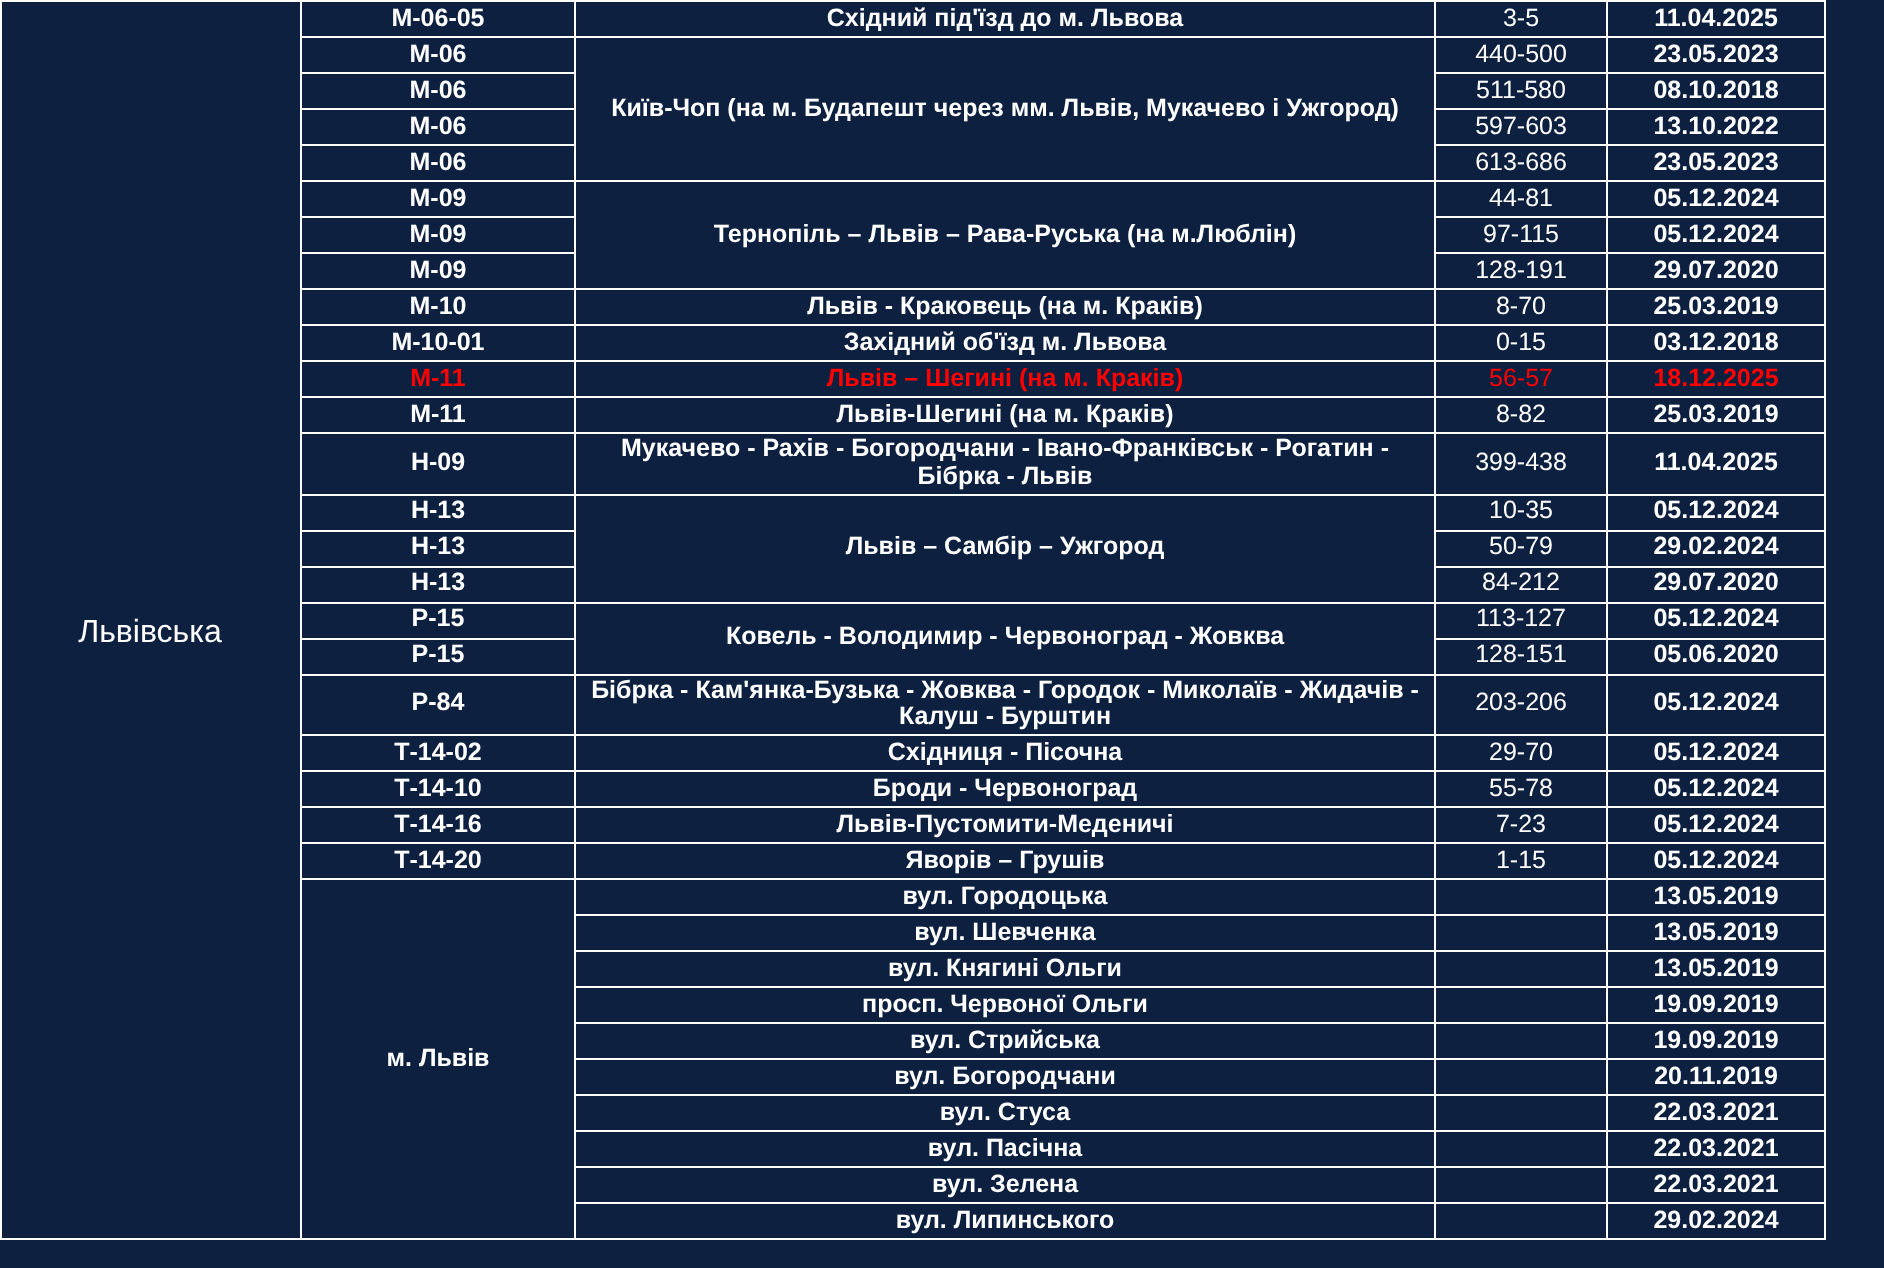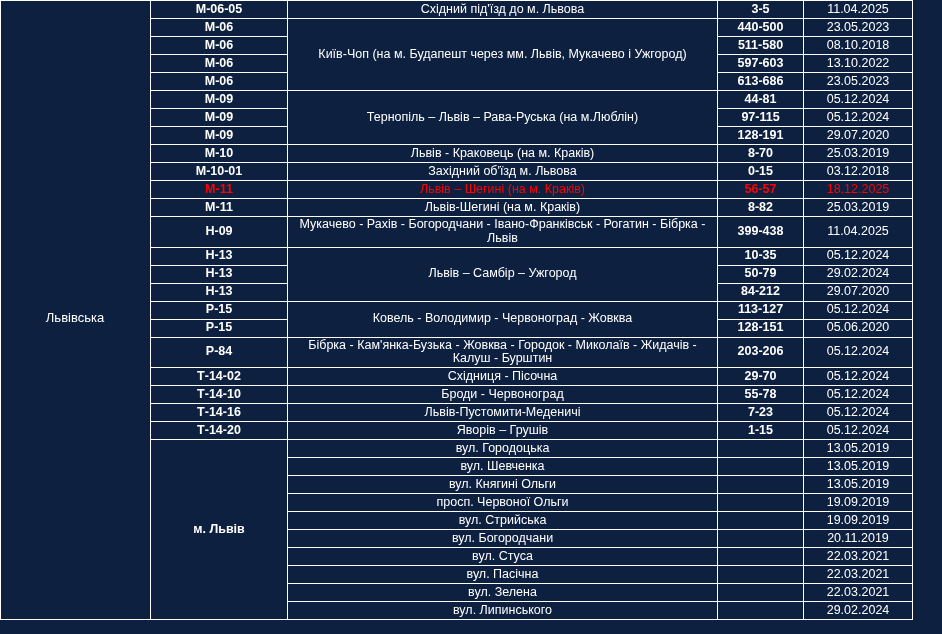--- a/index.html
+++ b/index.html
@@ -49,30 +49,30 @@
   td.gutter {
     border: none;
     background: #0d2040;
     padding: 0;
   }
   td.road {
     font-weight: bold;
     font-size: 12.5px;
   }
   td.name {
+    font-weight: bold;
+    font-size: 12.5px;
+  }
+  td.km {
     font-weight: normal;
     font-size: 12.5px;
-  }
-  td.km {
+    margin-top: 40px;
+  }
+  td.date {
     font-weight: bold;
-    font-size: 12.5px;
-    margin-top: 40px;
-  }
-  td.date {
-    font-weight: normal;
     font-size: 12.5px;
   }
   .hl {
     color: #ff0000 !important;
   }
   tr.row { height: 18px; }
 </style>
 </head>
 <body>
 
@@ -263,14 +263,14 @@
           <td class="km"></td>
           <td class="date">22.03.2021</td>
         </tr>
         <tr class="row">
           <td class="name">вул. Липинського</td>
           <td class="km"></td>
           <td class="date">29.02.2024</td>
         </tr>
       </tbody>
   </table>
-<div style="position: absolute; left: 0px; top: 0px; width: 150px; height: 634px; display: flex; align-items: center; justify-content: center; font-size: 13px; color: rgb(255, 255, 255);">Львівська</div>
+<div style="position: absolute; left: 0px; top: 0px; width: 150px; height: 634px; display: flex; align-items: center; justify-content: center; font-size: 16px; color: rgb(255, 255, 255);">Львівська</div>
   </div>
 
 </body></html>

